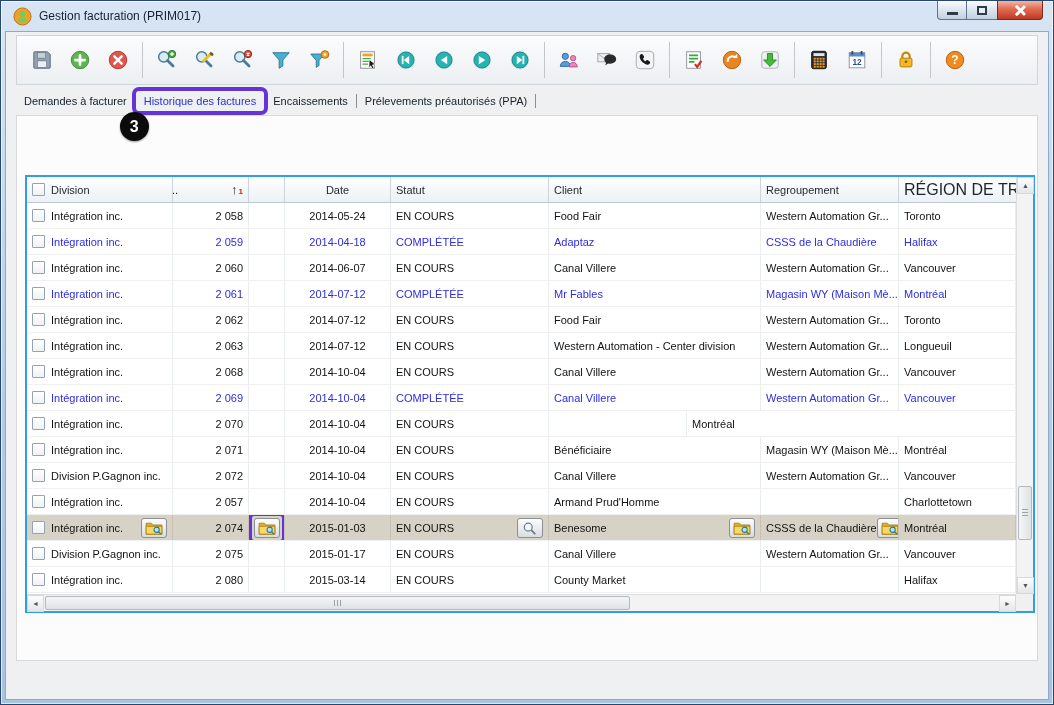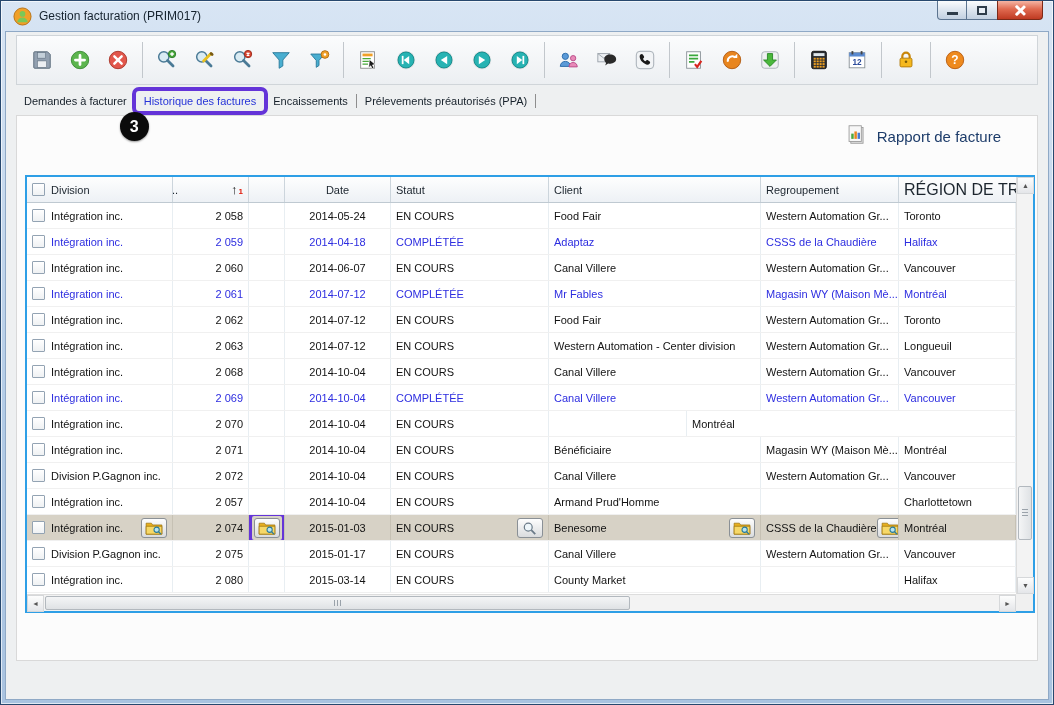--- a/index.html
+++ b/index.html
@@ -311,32 +311,20 @@
         <div class="tab-sep"></div>
         <div class="tab active annotated"><span class="tab-label">Historique des factures</span><div class="anno-frame"></div><div class="anno-badge badge-tab">3</div></div>
         <div class="tab-sep"></div>
         <div class="tab"><span class="tab-label">Encaissements</span></div>
         <div class="tab-sep"></div>
         <div class="tab"><span class="tab-label">Prélevements préautorisés (PPA)</span></div>
         <div class="tab-sep"></div>
       </div>
 
     <div class="content">
-      <div class="report">
-        <span>
-          <svg viewBox="0 0 24 24" width="21" height="23">
-              <rect x="5.5" y="4" width="14" height="18" fill="#e2e2e2" stroke="#9a9a9a"></rect>
-              <rect x="3.5" y="2" width="14" height="18" fill="#f7f7f7" stroke="#9a9a9a"></rect>
-              <rect x="6" y="11" width="2.8" height="6" fill="#4aa83c"></rect>
-              <rect x="9.6" y="8.5" width="2.8" height="8.5" fill="#e8851e"></rect>
-              <rect x="13.2" y="10" width="2.8" height="7" fill="#4a7ad0"></rect>
-            </svg>
-        </span>
-        <span class="report-label">Rapport de facture</span>
-      </div>
 
       <div class="table">
         <div class="thead">
             <div class="th c-division" style="width: 146px;">
               <span class="checkbox"></span>
               <span class="lbl">Division</span>
             </div>
             <div class="th c-num" style="width: 76px;">
               <span class="lbl">N° F...</span>
               <span class="sort">↑<span class="sort-num">1</span></span>

